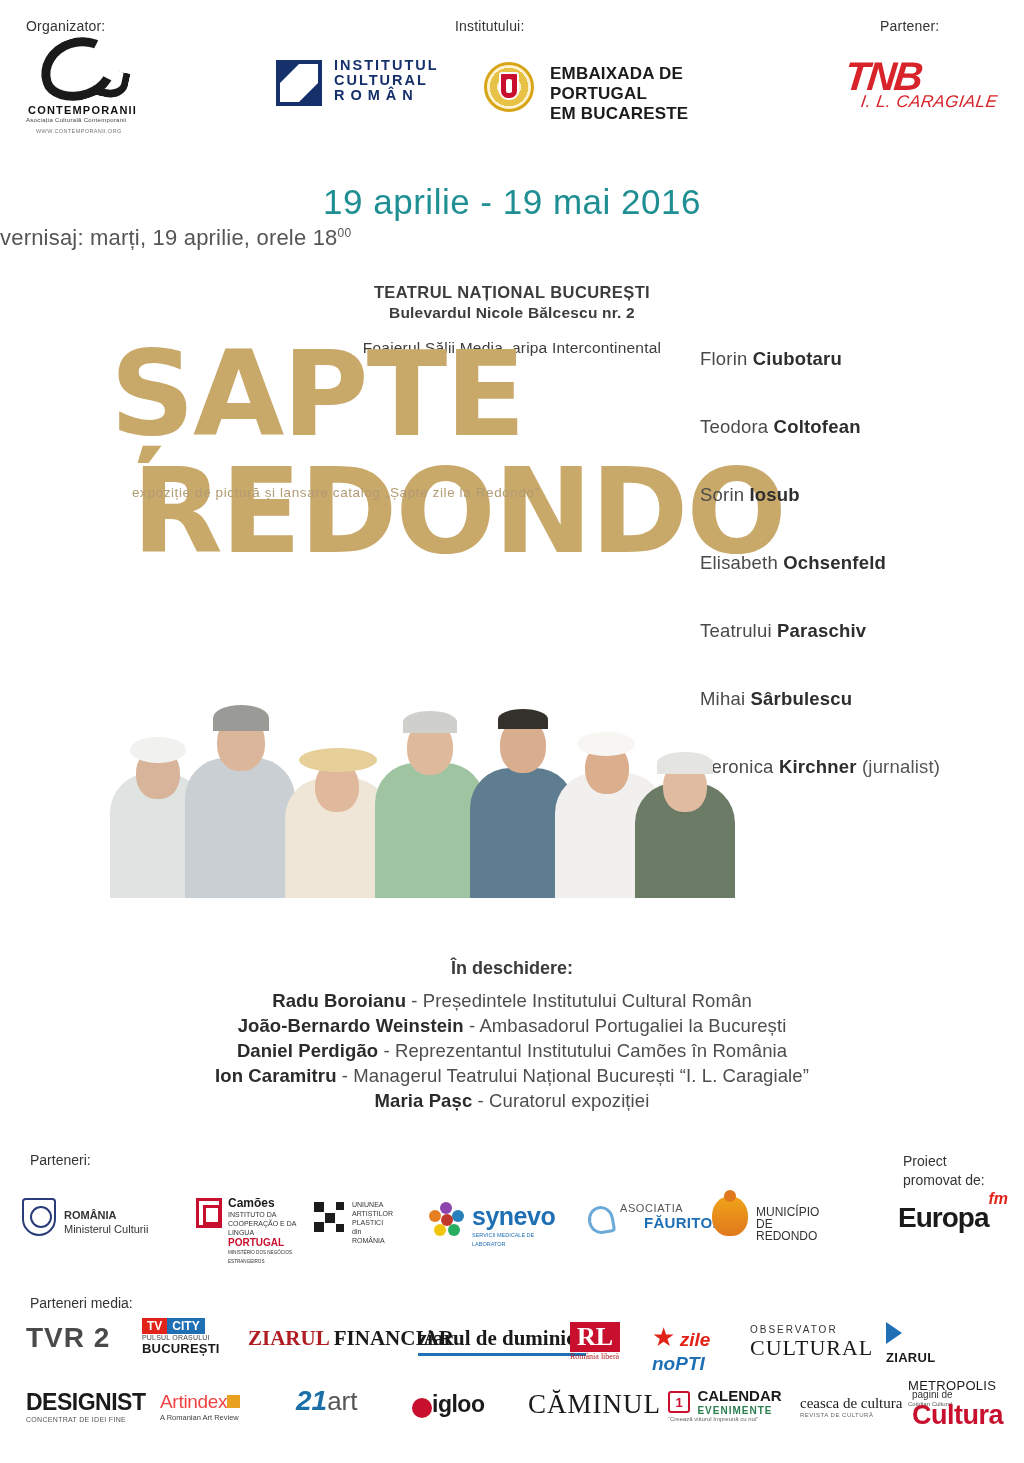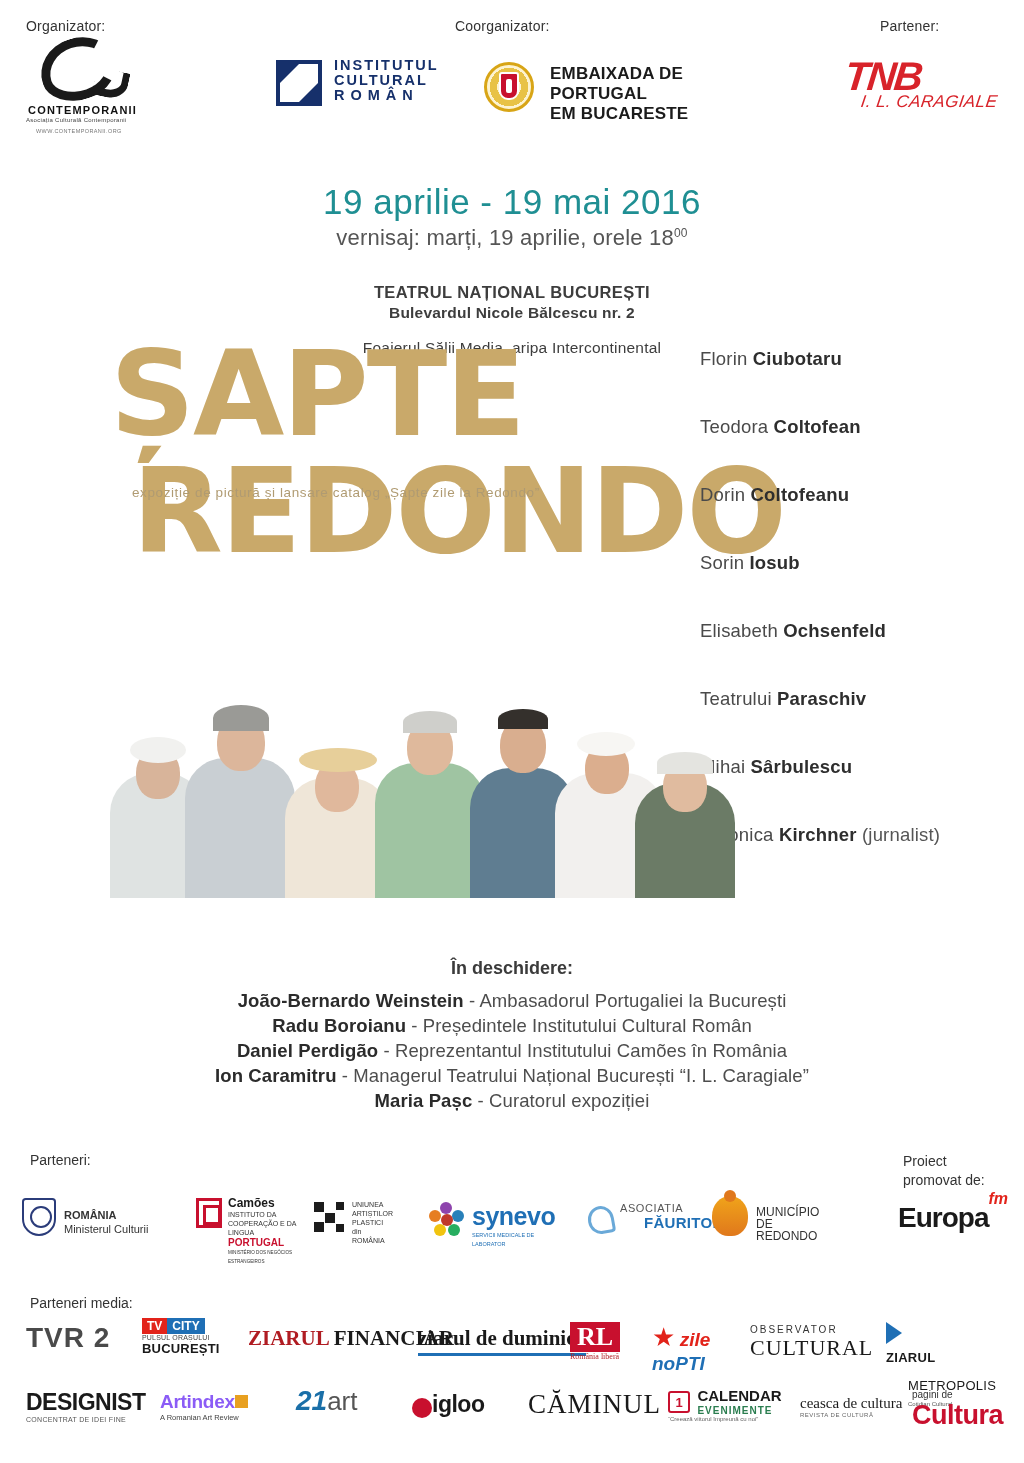--- a/index.html
+++ b/index.html
@@ -128,21 +128,21 @@
   }
 
   
   .date-main {
     position: absolute; top: 182px; left: 0; width: 1024px;
     text-align: center;
     font-size: 35px; color: #1f8f93; letter-spacing: .5px;
   }
   .date-sub {
     position: absolute; top: 225px; left: 0; width: 1024px;
-    text-align: center;
+    text-align: left;
     font-size: 22px; color: #555; letter-spacing: .2px;
   }
   .date-sub sup { font-size: 12px; }
 
   
   .venue {
     position: absolute; top: 283px; left: 0; width: 1024px;
     text-align: center; color: #3d3d3d;
   }
   .venue .v1 { font-size: 16.5px; font-weight: bold; letter-spacing: .4px; }
@@ -317,21 +317,21 @@
 
   .zmet .tri { display:inline-block; width: 0; height: 0;
     border-left: 16px solid #1f6fb5; border-top: 11px solid transparent; border-bottom: 11px solid transparent; }
   .zmet .t1 { font-size: 13px; font-weight: bold; color: #1a1a1a; letter-spacing: .3px;}
   .zmet .t2 { font-size: 13px; font-weight: normal; color: #1a1a1a; letter-spacing: .3px;}
   .zmet .t3 { font-size: 6px; color: #555; }
 
   .designist .d1 { font-size: 23px; font-weight: bold; color: #1a1a1a; letter-spacing: -.5px;}
   .designist .d2 { font-size: 7px; color: #555; letter-spacing: .3px;}
 
-  .artindex .a1 { font-size: 19px; font-weight: bold; color: #8b5cf6; letter-spacing: -.3px;}
+  .artindex .a1 { font-size: 19px; font-weight: normal; color: #ef4444; letter-spacing: -.3px;}
   .artindex .sq { display:inline-block; width: 13px; height: 13px; background: #e8a020; }
   .artindex .a2 { font-size: 7.5px; color: #444; }
 
   .art21 .n { font-size: 28px; font-weight: bold; color: #1a6fa8; font-style: italic;}
   .art21 .w { font-size: 26px; color: #555; }
 
   .igloo .dot { display:inline-block; width: 20px; height: 20px; border-radius: 50%;
     background: #c8102e; vertical-align: middle;}
   .igloo .w { font-size: 23px; font-weight: bold; color: #1a1a1a; letter-spacing: -.5px;}
 
@@ -366,21 +366,21 @@
 
   <div class="contemporanii">
     <div class="brush-circle"></div>
     <div class="brush-tail"></div>
     <div class="name">CONTEMPORANII</div>
     <div class="sub">Asociația Culturală Contemporanii</div>
     <div class="url">WWW.CONTEMPORANII.ORG</div>
   </div>
 
   <div class="coorg-block">
-    <div class="credit-label">Coorganizator:</div>
+    <div class="credit-label">Institutului:</div>
   </div>
 
   <div class="icr">
     <div class="icr-mark"></div>
     <div class="icr-text">
       <div class="l1">INSTITUTUL</div>
       <div class="l2">CULTURAL</div>
       <div class="l3">ROMÂN</div>
     </div>
   </div>
@@ -424,23 +424,20 @@
 </div>
 
 <div class="artists">
   <div class="artist">
     <span>Florin </span><b>Ciubotaru</b><span class="role"></span>
   </div>
   <div class="artist">
     <span>Teodora </span><b>Coltofean</b><span class="role"></span>
   </div>
   <div class="artist">
-    <span>Dorin </span><b>Coltofeanu</b><span class="role"></span>
-  </div>
-  <div class="artist">
     <span>Sorin </span><b>Iosub</b><span class="role"></span>
   </div>
   <div class="artist">
     <span>Elisabeth </span><b>Ochsenfeld</b><span class="role"></span>
   </div>
   <div class="artist">
     <span>Teatrului </span><b>Paraschiv</b><span class="role"></span>
   </div>
   <div class="artist">
     <span>Mihai </span><b>Sârbulescu</b><span class="role"></span>
@@ -491,24 +488,24 @@
   <div class="figure" style="left:565px; width:100px; height:190px;">
     <div class="body" style="left:0; width:100px; height:115px; background:#6b7b66;"></div>
     <div class="head" style="left:28px; top:52px; width:44px; height:52px; background:#e0bb9f;"></div>
     <div class="hat" style="left:22px; top:44px; width:56px; height:22px; background:#e4e4e0; border-radius:50% 50% 0 0;"></div>
   </div>
 </div>
 
 <div class="opening">
   <div class="head-line">În deschidere:</div>
   <div class="row">
+    <b>Radu Boroianu</b><span> - Președintele Institutului Cultural Român</span>
+  </div>
+  <div class="row">
     <b>João-Bernardo Weinstein</b><span> - Ambasadorul Portugaliei la București</span>
-  </div>
-  <div class="row">
-    <b>Radu Boroianu</b><span> - Președintele Institutului Cultural Român</span>
   </div>
   <div class="row">
     <b>Daniel Perdigão</b><span> - Reprezentantul Institutului Camões în România</span>
   </div>
   <div class="row">
     <b>Ion Caramitru</b><span> - Managerul Teatrului Național București “I. L. Caragiale”</span>
   </div>
   <div class="row">
     <b>Maria Pașc</b><span> - Curatorul expoziției</span>
   </div>

